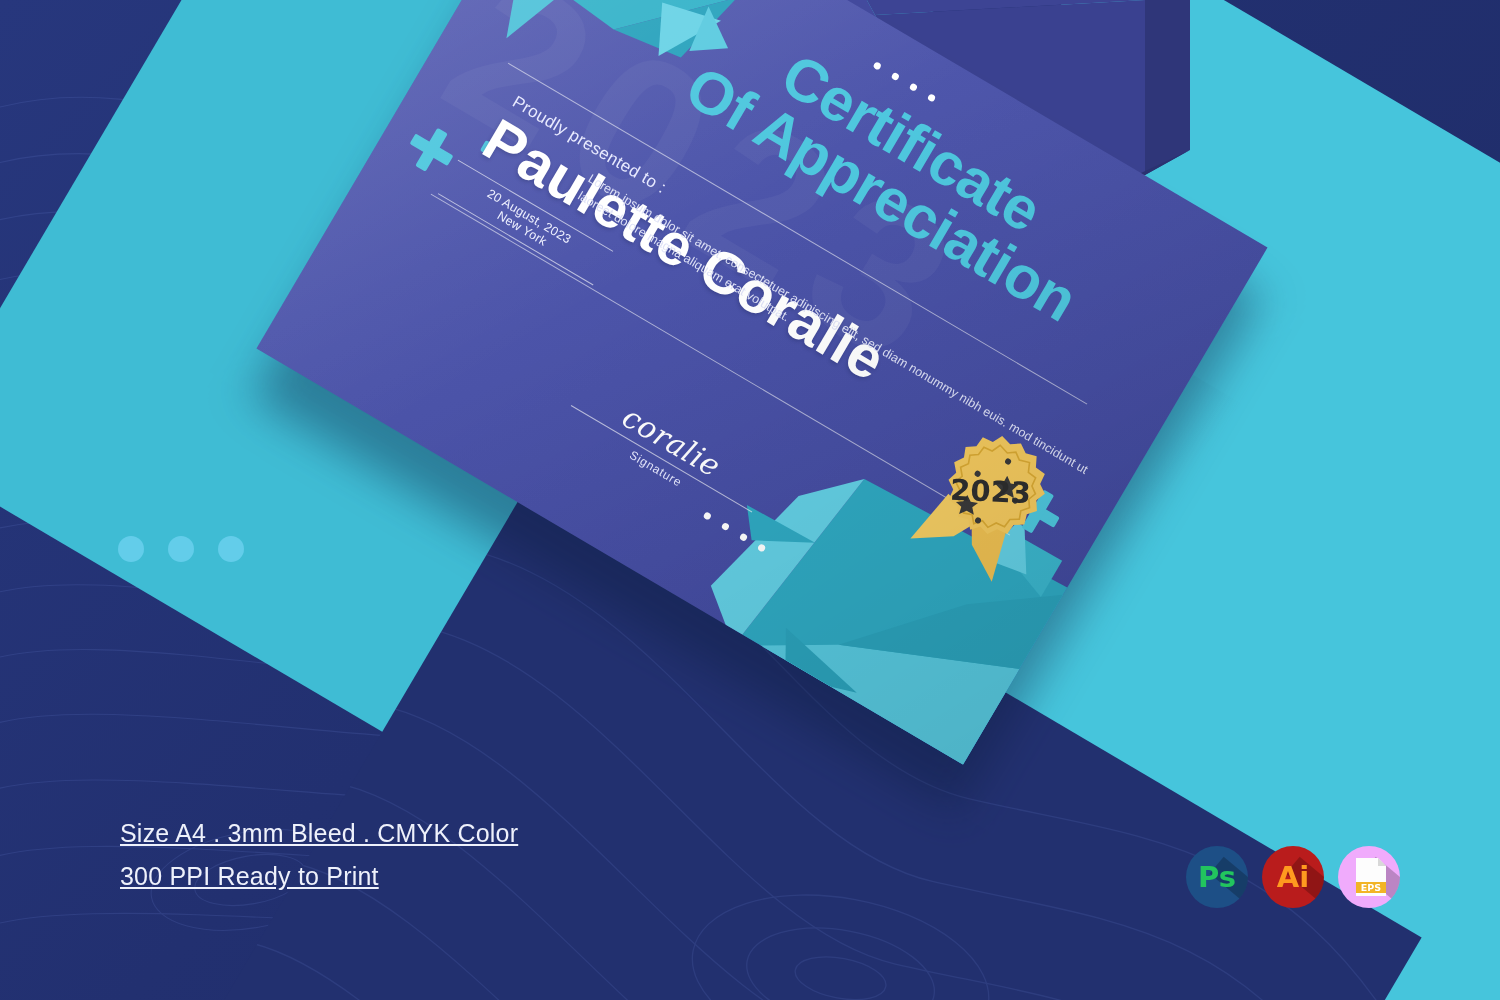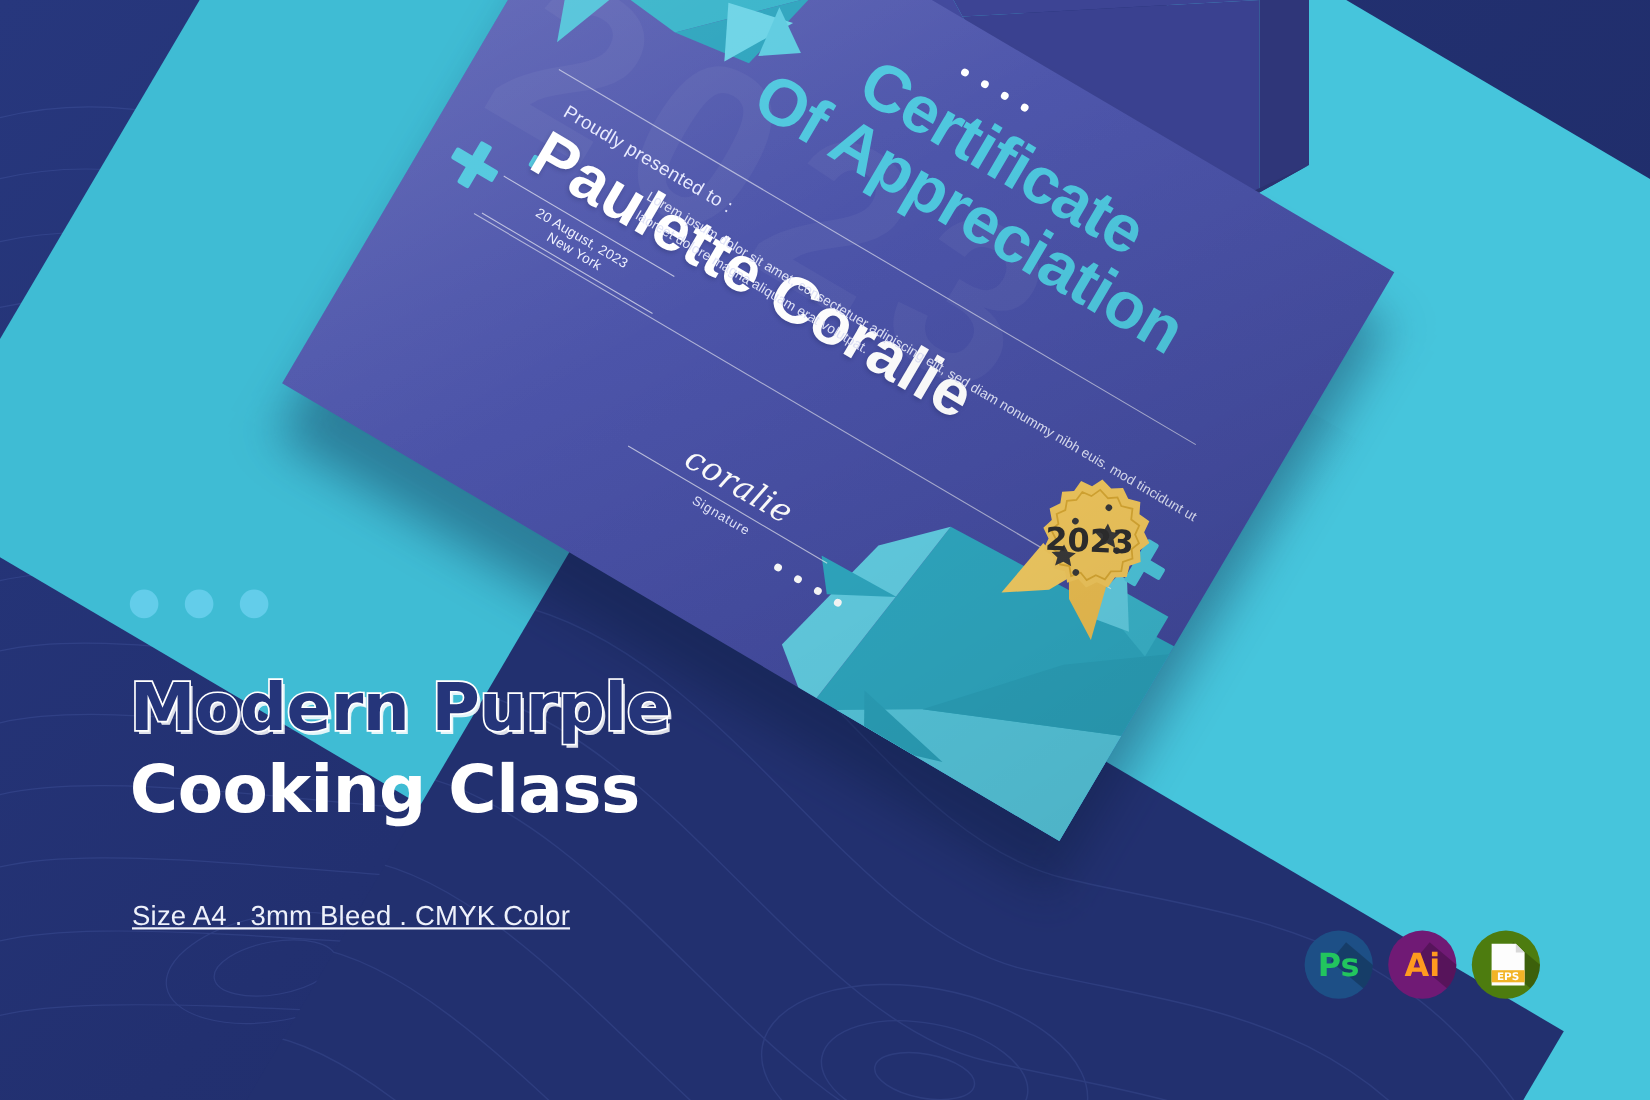--- a/index.html
+++ b/index.html
@@ -175,22 +175,22 @@
   .meta div { color:#eef1fb; font-size:25px; line-height:1.72; letter-spacing:.2px;text-decoration:underline; }
 
   .left-dots { position:absolute; left:118px; top:536px; display:flex; gap:24px; }
   .left-dots span { width:26px; height:26px; border-radius:50%; background:#63cdea; display:block; }
 
   
   .formats { position:absolute; right:100px; bottom:92px; display:flex; gap:14px; align-items:center; }
   .fmt { width:62px; height:62px; border-radius:50%; position:relative; overflow:hidden;
          display:flex; align-items:center; justify-content:center; }
   .fmt-ps { background:#1d4f86; }
-  .fmt-ai { background:#701a75; }
-  .fmt-eps { background:#4d7c0f; }
+  .fmt-ai { background:#b91c1c; }
+  .fmt-eps { background:#f0abfc; }
   .fmt-lbl { font-size:29px; font-weight:700; font-family:"DejaVu Sans", sans-serif; z-index:2; line-height:1; }
   .fmt-ps .fmt-lbl { color:#22c55e; }
   .fmt-ai .fmt-lbl { color:#ff9a1f; }
   .fmt-shadow {
     position:absolute; left:38%; top:42%; width:90%; height:36%;
     background:rgba(0,0,0,.22); transform:rotate(40deg); z-index:1;
   }
 </style>
 </head>
 <body>
@@ -358,27 +358,24 @@
       <div class="cert-sheen"></div>
     </div>
   </div>
 
   <div class="left-dots">
     <span></span>
       <span></span>
       <span></span>
   </div>
 
-  <div class="headline">
-    <div class="hl1">Modern Purple</div>
-    <div class="hl2">Cooking Class</div>
-  </div>
 
   <div class="meta">
     <div>Size A4 . 3mm Bleed . CMYK Color</div>
+    <div>300 PPI Ready to Print</div>
   </div>
 
   <div class="formats">
     <div class="fmt fmt-ps">
       <div class="fmt-shadow"></div>
       <span class="fmt-lbl">Ps</span>
     </div>
     <div class="fmt fmt-ai">
       <div class="fmt-shadow"></div>
       <span class="fmt-lbl">Ai</span>

